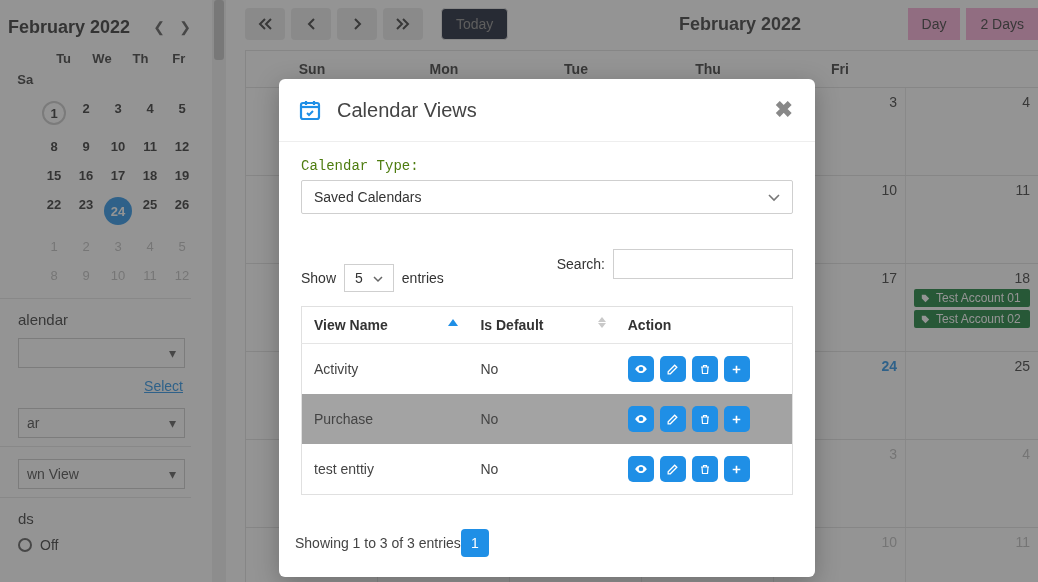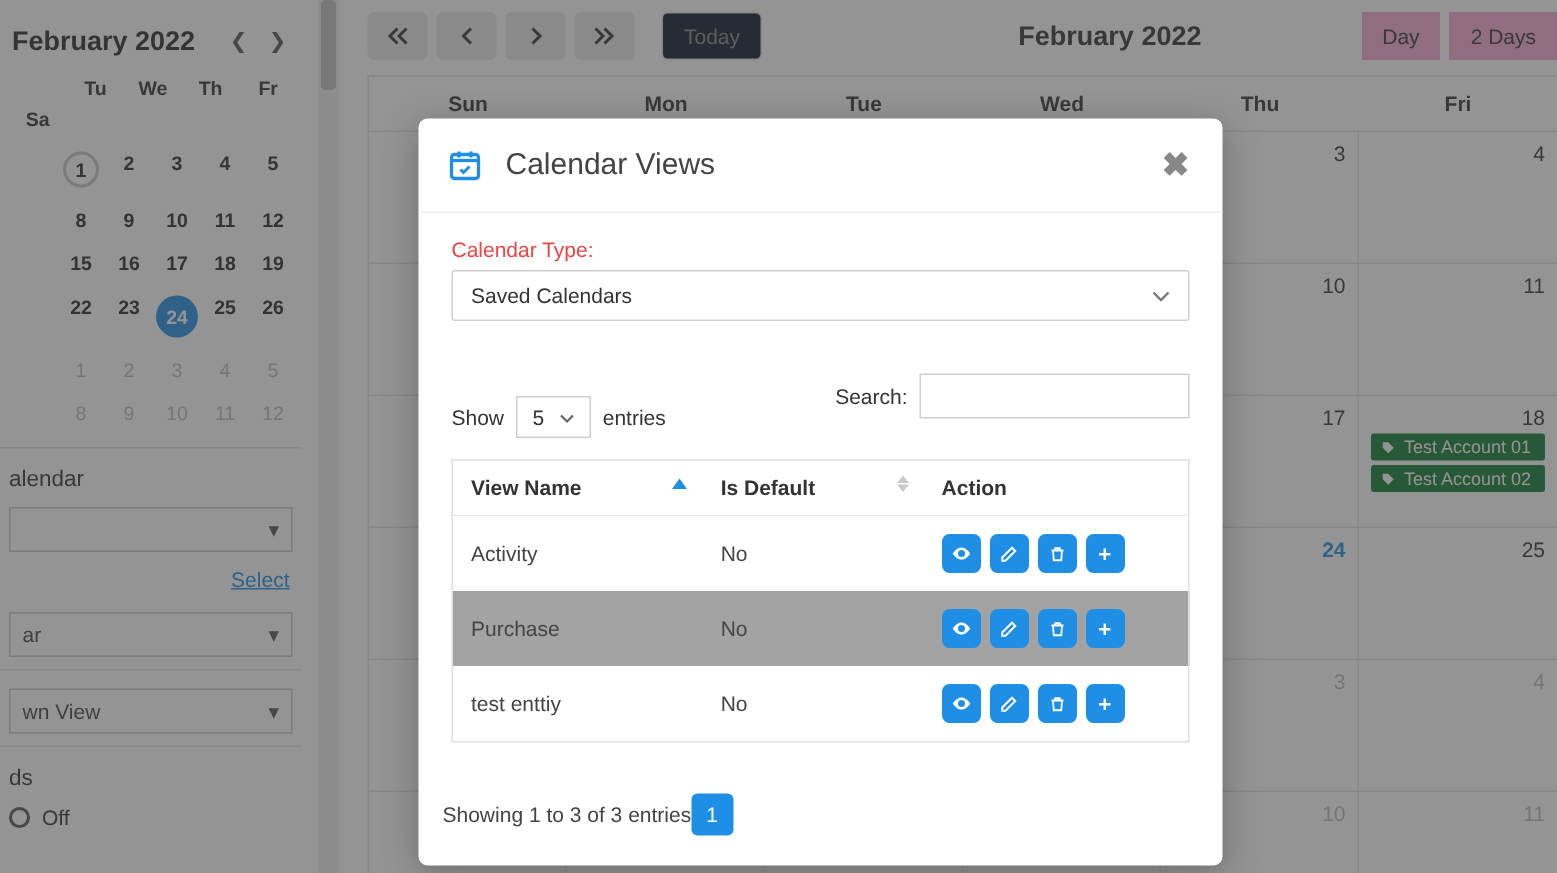--- a/index.html
+++ b/index.html
@@ -12,21 +12,21 @@
 .mini-title { font-size: 18px; font-weight: 600; color:#2b2b2b; }
 .mini-nav { display:flex; gap:4px; }
 .chev { width:22px; height:22px; display:flex; align-items:center; justify-content:center; color:#555; font-size:14px; cursor:pointer; }
 .mini-dow { display:grid; grid-template-columns: repeat(5, 1fr); padding:0 6px 4px 6px; }
 .mini-dow span { text-align:center; font-size:13px; font-weight:600; color:#333; padding:3px 0;}
 .mini-grid { display:grid; grid-template-columns: repeat(6, 1fr); padding:0 6px; }
 .mini-cell { text-align:center; font-size:13px; font-weight:600; color:#2b2b2b; padding:7px 0; position:relative; }
 .mini-cell.ring span { display:inline-flex; width:24px; height:24px; border:2px solid #c7c7c7; border-radius:50%; align-items:center; justify-content:center; }
 .mini-cell.sel span { display:inline-flex; width:28px; height:28px; background:#1f8fe6; color:#fff; border-radius:50%; align-items:center; justify-content:center; }
 .mini-cell.muted { color:#bdbdbd; font-weight:500; }
-.sb-section { border-top:1px solid #e5e5e5; margin: 8px 3px 0 0; padding: 12px 6px 0 6px; }
+.sb-section { border-top:1px solid #e5e5e5; margin: 8px 13px 0 0; padding: 12px 6px 0 18px; }
 .sb-label { font-size:15px; color:#333; margin-bottom: 10px; font-weight:500;}
 .sb-select { display:flex; align-items:center; justify-content:space-between; border:1px solid #c9c9c9; background:#fff; padding:6px 8px; font-size:14px; color:#444; width: 100%; }
 .sb-select .arr { color:#555; }
 .sb-link { display:block; text-align:right; font-size:14px; color:#1f8fe6; text-decoration:underline; margin:10px 2px 0 0; }
 .radio-row { display:flex; align-items:center; gap:8px; margin-top:10px; font-size:14px; color:#333;}
 .radio-dot { width:14px; height:14px; border:2px solid #555; border-radius:50%; }
 
 .main { position: absolute; left: 225px; top:0; right:0; bottom:0; padding: 8px 0 0 20px; }
 .toolbar { display:flex; align-items:center; gap:0; padding: 0 0 10px 0;}
 .btn-group { display:flex; gap:6px; }
@@ -50,21 +50,21 @@
 .scrolltrack { position:absolute; left:212px; top:0; width:14px; height:100%; background:#f0f0f0; }
 .scrollthumb { position:absolute; left:2px; top:0; width:10px; height:60px; background:#c2c2c2; border-radius:3px; }
 
 .modal { position:absolute; z-index:10; left:279px; top:79px; width:536px; background:#fff; border-radius:6px; box-shadow:0 6px 24px rgba(0,0,0,0.25); }
 .m-header { display:flex; align-items:center; justify-content:space-between; padding:18px 22px 18px 18px; }
 .m-title-wrap { display:flex; align-items:center; gap:14px;}
 .m-title { font-size:20px; color:#444; font-weight:500;}
 .m-close { color:#888; font-size:22px; cursor:pointer; font-weight:bold; }
 .m-divider { height:1px; background:#eee; }
 .m-body { padding: 16px 22px 18px 22px; }
-.form-label { font-size:14px; color:#ef4444; margin-bottom:6px; display:block;}
+.form-label { font-size:14px; color:#4d7c0f; margin-bottom:6px; display:block;font-family:Liberation Mono, monospace;}
 .dropdown { display:flex; align-items:center; justify-content:space-between; border:1px solid #cfcfcf; padding:8px 12px; font-size:14px; color:#333; border-radius:2px; }
 .controls-row { display:flex; align-items:center; justify-content:space-between; margin-top:22px; font-size:14px; color:#333;}
 .show-wrap { display:flex; align-items:center; gap:8px;margin-top:28px;}
 .mini-select { border:1px solid #cfcfcf; padding:5px 10px; display:flex; align-items:center; gap:10px; font-size:14px; }
 .search-wrap { display:flex; align-items:center; gap:8px;}
 .search-input { border:1px solid #cfcfcf; height:30px; width:180px; padding:0 8px; font-size:14px;}
 table.views { width:100%; border:1px solid #e0e0e0; border-collapse:collapse; margin-top:14px; font-size:14px; }
 table.views th { text-align:left; padding:10px 12px; font-weight:600; color:#333; border-bottom:1px solid #e5e5e5; position:relative; background:#fff;}
 .sort-up { position:absolute; right:10px; top:12px; width:0; height:0; border-left:5px solid transparent; border-right:5px solid transparent; border-bottom:7px solid #1f8fe6; }
 .sort-nt { position:absolute; right:10px; top:10px; display:flex; flex-direction:column; gap:1px;}
@@ -204,21 +204,20 @@
       <div class="cal-title">February 2022</div>
       <button class="range-btn">Day</button>
       <button class="range-btn">2 Days</button>
     </div>
 
     <div class="grid-wrap">
       <div class="dow-row" id="dow-row">
           <div>Sun</div>
           <div>Mon</div>
           <div>Tue</div>
-          <div>Wed</div>
           <div>Thu</div>
           <div>Fri</div>
         </div>
       <div class="cal-body" id="cal-body">
           <div class="week-row">
             <div class="day-cell"></div>
             <div class="day-cell"></div>
             <div class="day-cell"></div>
             <div class="day-cell"></div>
             <div class="day-cell">3</div>

